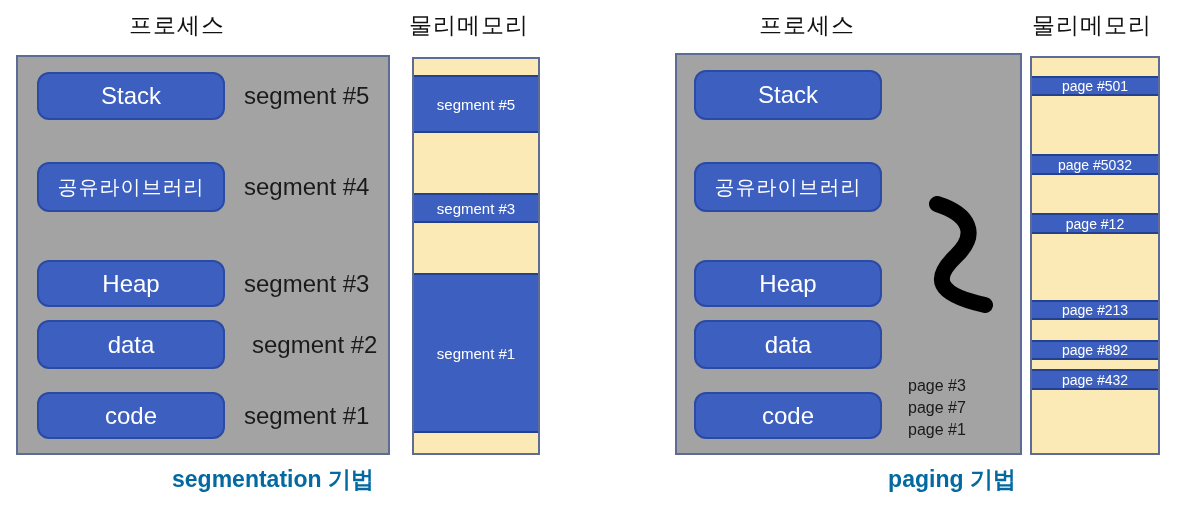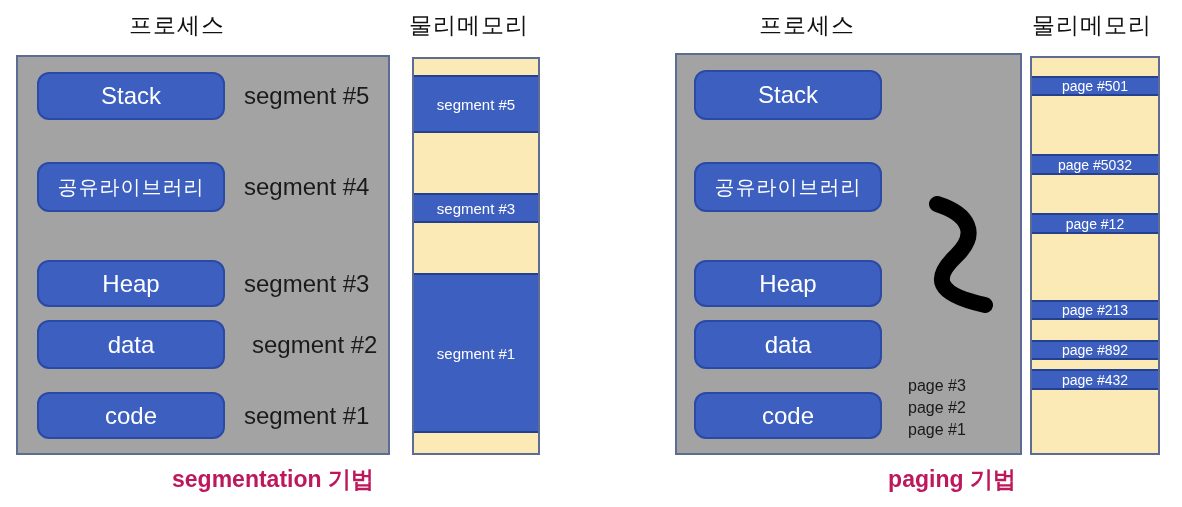--- a/index.html
+++ b/index.html
@@ -37,21 +37,21 @@
   .strip.fill{flex:1 1 auto;}
   .memcol.left .strip.blue{font-size:15px;}
   .memcol.right .strip.blue{font-size:14px;}
   .vs{
     position:absolute;text-align:center;font-size:48px;font-weight:800;color:#C00000;
     letter-spacing:1px;
   }
   .pagelist{position:absolute;font-size:16px;color:#1a1a1a;}
   .pagelist div{height:22px;line-height:22px;}
   .caption{
-    position:absolute;text-align:center;font-size:23px;font-weight:700;color:#be185d;
+    position:absolute;text-align:center;font-size:23px;font-weight:700;color:#0369a1;
   }
   .squiggle{position:absolute;}
 </style>
 </head>
 <body>
 
 <div class="canvas">
 
   <div class="hdr" style="left:77px;top:10px;width:200px;">프로세스</div>
   <div class="hdr" style="left:389px;top:10px;width:160px;">물리메모리</div>
@@ -93,21 +93,21 @@
     <div class="chip" style="left:17px;top:265px;width:188px;height:49px;">data</div>
     <div class="chip" style="left:17px;top:337px;width:188px;height:47px;">code</div>
 
 
     <svg class="squiggle" style="left:238px;top:139px;" width="82" height="124" viewBox="0 0 82 124">
       <path d="M 22 10 C 54 20, 64 40, 41 62 C 18 84, 20 100, 70 111" fill="none" stroke="#000000" stroke-width="16" stroke-linecap="round"></path>
     </svg>
 
     <div class="pagelist" style="left:231px;top:320px;">
       <div>page #3</div>
-      <div>page #2</div>
+      <div>page #7</div>
       <div>page #1</div>
     </div>
   </div>
 
   <div class="memcol right" style="left:1030px;top:56px;width:130px;height:399px;">
     <div class="strip cream" style="height:18px;"></div>
     <div class="strip blue" style="height:20px;">page #501</div>
     <div class="strip cream" style="height:58px;"></div>
     <div class="strip blue" style="height:21px;">page #5032</div>
     <div class="strip cream" style="height:38px;"></div>

